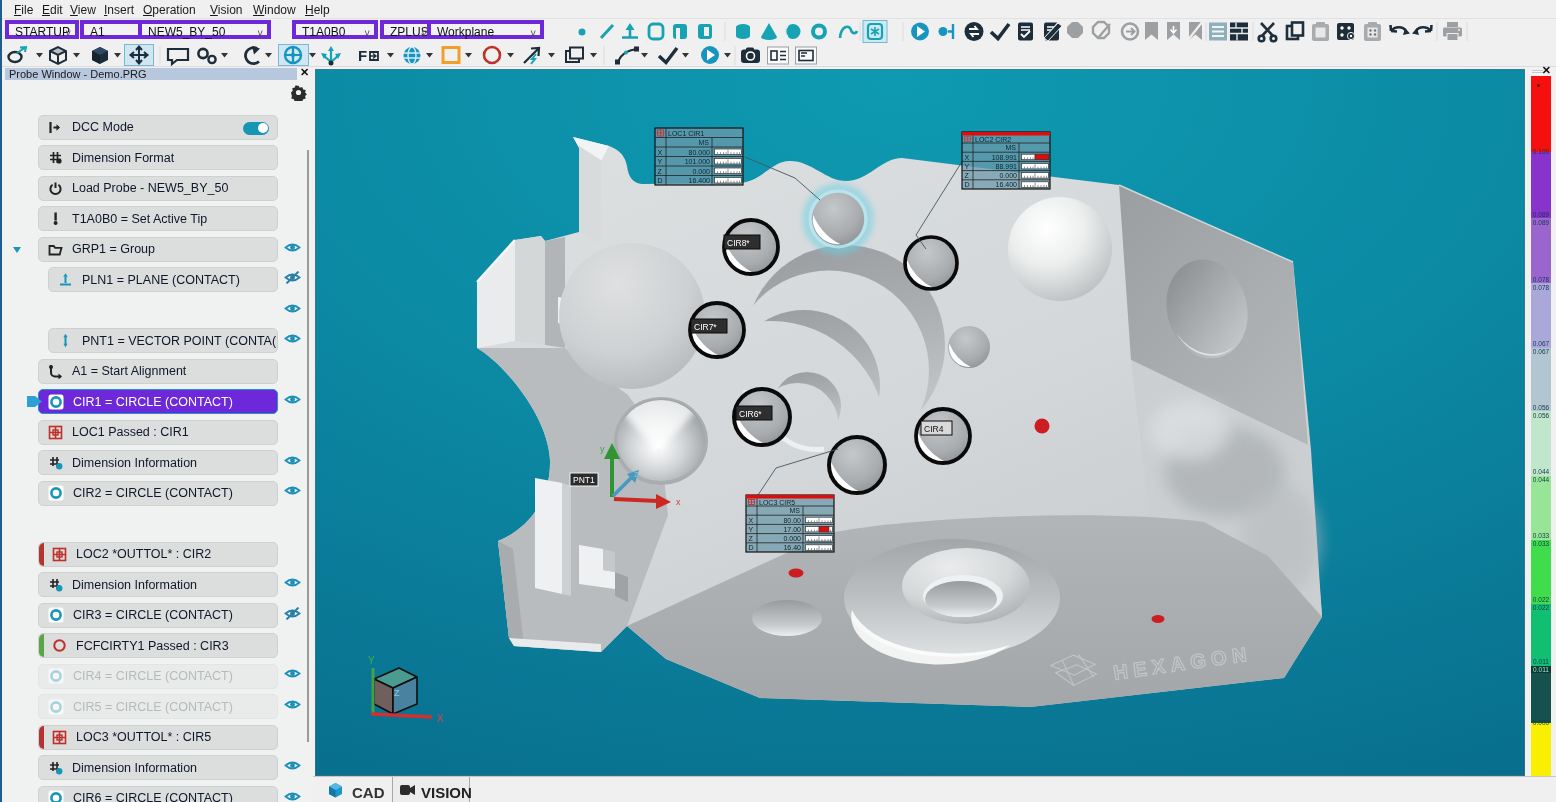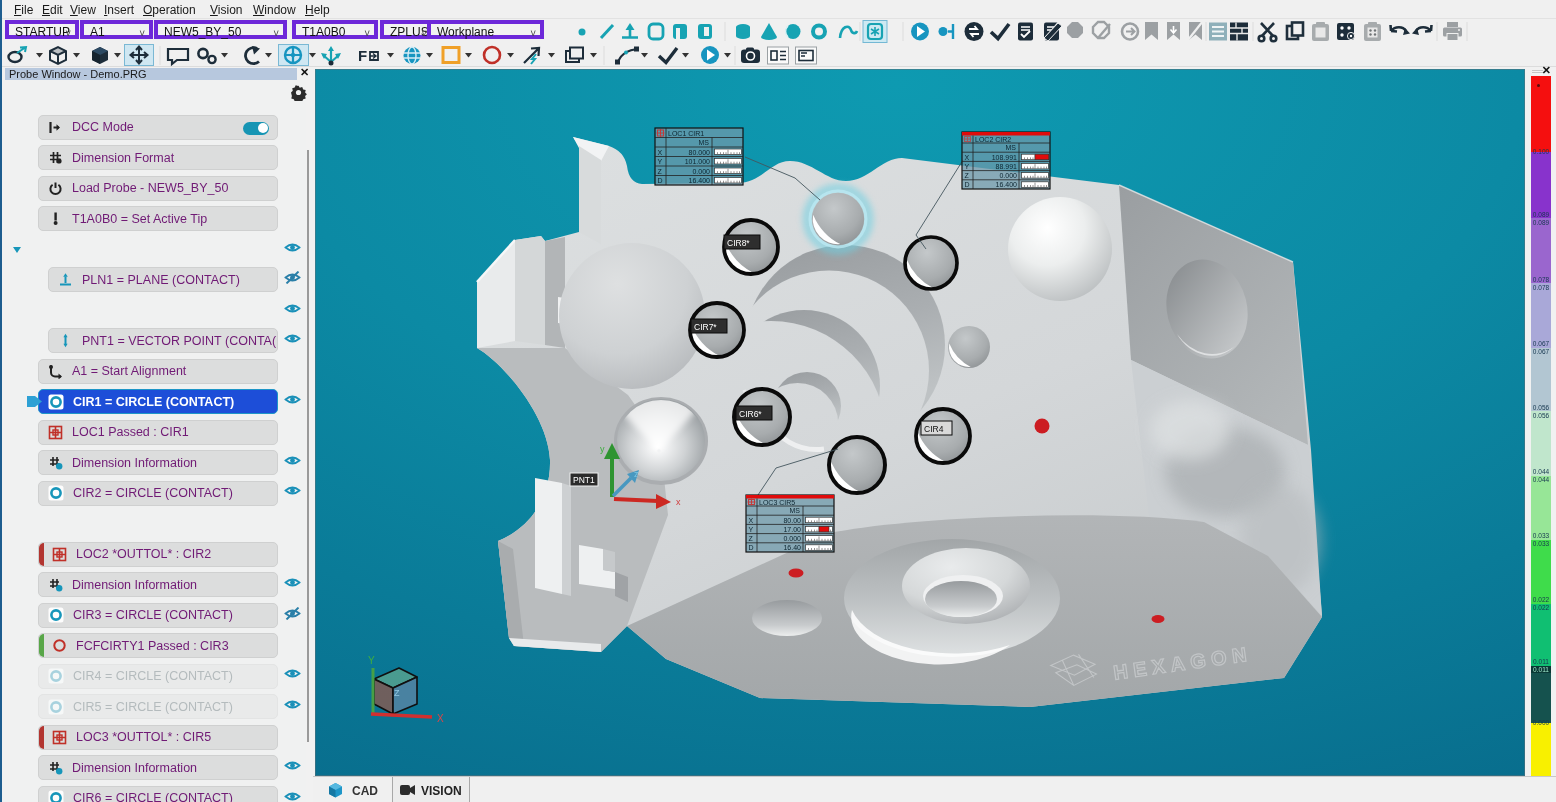--- a/index.html
+++ b/index.html
@@ -8,51 +8,51 @@
 #menubar span{position:absolute;top:3px}
 #menubar u{text-decoration:underline}
 #leftedge{position:absolute;left:0;top:0;width:2px;height:802px;background:#1d5d8f;z-index:50}
 #toolbar1{position:absolute;left:0;top:19px;width:1556px;height:25px;background:#f0f0f0}
 #toolbar2{position:absolute;left:0;top:44px;width:1556px;height:23px;background:#f0f0f0;border-bottom:1px solid #dcdcdc}
 .combo{position:absolute;top:1px;height:19px;background:#f2f2f2;border:4px solid #6d28d9;font-size:12px;color:#111;line-height:17px;padding-left:6px}
 .combo i{position:absolute;right:4px;top:1px;font-style:normal;color:#444;font-size:10px}
 #edittitle{position:absolute;left:5px;top:68px;width:292px;height:12px;background:#b7c8de;font-size:11px;color:#1a1a1a;line-height:12px;padding-left:4px}
 #closex{position:absolute;left:300px;top:66px;font-size:11px;font-weight:bold;color:#111}
 #panel{position:absolute;left:2px;top:80px;width:304px;height:722px;background:#f0f1f1}
-.row{position:absolute;left:36px;width:240px;height:25px;background:#dcdddd;border:1px solid #cfd0d0;border-radius:5px;display:flex;align-items:center;font-size:12.5px;color:#701a75;padding-left:9px}
+.row{position:absolute;left:36px;width:240px;height:25px;background:#dcdddd;border:1px solid #cfd0d0;border-radius:5px;display:flex;align-items:center;font-size:12.5px;color:#0f172a;padding-left:9px}
 .row svg{margin-right:9px;flex:none}
 .ind{left:46px;width:230px}
 .dim{background:#e9eaea;color:#b4bbbd;border-color:#e3e4e4}
-.sel{background:#1d4ed8;color:#fff;font-weight:bold;border-color:#1e96c8}
+.sel{background:#6d28d9;color:#fff;font-weight:normal;border-color:#1e96c8}
 .stripe{position:absolute;left:0;top:0;bottom:0;width:5px;border-radius:5px 0 0 5px}
 .eye{position:absolute;left:282px}
 #scrollbar{position:absolute;left:307px;top:150px;width:2px;height:592px;background:#9a9a9a}
 #viewport{position:absolute;left:315px;top:69px;width:1210px;height:707px}
 #colorbar{position:absolute;left:1531px;top:68px;width:20px;height:734px}
 #tabbar{position:absolute;left:313px;top:776px;width:1243px;height:26px;background:#f0f0f0;border-top:1px solid #c8c8c8}
-.tabtxt{position:absolute;top:7px;font-size:12px;font-weight:bold;color:#333}
+.tabtxt{position:absolute;top:7px;font-size:15px;font-weight:bold;color:#333}
 #viswrap{position:absolute;left:79px;top:0px;width:78px;height:26px;background:#ececec;border:1px solid #a8a8a8;border-top:none}
 .clab{position:absolute;left:0;width:20px;font-size:6.5px;color:#16374f;text-align:center;line-height:7px}
 </style></head>
 <body>
 <div id="page">
 <div id="menubar">
 <span style="left:14px"><u>F</u>ile</span>
       <span style="left:42px"><u>E</u>dit</span>
       <span style="left:70px"><u>V</u>iew</span>
       <span style="left:104px"><u>I</u>nsert</span>
       <span style="left:143px"><u>O</u>peration</span>
       <span style="left:210px"><u>V</u>ision</span>
       <span style="left:253px"><u>W</u>indow</span>
       <span style="left:305px"><u>H</u>elp</span>
 </div>
 <div id="toolbar1">
 <div class="combo" style="left:5px;width:74px">STARTUP<i>˅</i></div>
 <div class="combo" style="left:80px;width:73px">A1<i>˅</i></div>
-<div class="combo" style="left:154px;width:133px">NEW5_BY_50<i>˅</i></div>
+<div class="combo" style="left:138px;width:133px">NEW5_BY_50<i>˅</i></div>
 <div class="combo" style="left:292px;width:86px">T1A0B0<i>˅</i></div>
 <div class="combo" style="left:380px;width:55px">ZPLUS<i>˅</i></div>
 <div class="combo" style="left:427px;width:117px">Workplane<i>˅</i></div>
 <svg id="tb1icons" width="900" height="25" style="position:absolute;left:570px;top:0" viewBox="570 0 900 25">
 <g fill="#17a3b3" stroke="none">
 <circle cx="582" cy="13" r="3.5"></circle>
 <path d="M601,19 L613,6" stroke="#17a3b3" stroke-width="3" fill="none"></path>
 <path d="M622,18.5 h16 M630,18 V10" stroke="#17a3b3" stroke-width="2.6" fill="none"></path>
           <path d="M630,4 l-4.5,7 h9 z"></path>
 <rect x="649" y="5" width="14" height="15" rx="4" fill="none" stroke="#17a3b3" stroke-width="2.8"></rect>
@@ -238,20 +238,23 @@
           <circle cx="11" cy="11" r="2.6" fill="#222"></circle>
         </svg>Dimension Format</div>
 <div class="row" style="top:95.5px"><svg width="15" height="15" viewBox="0 0 15 15">
           <path d="M7.5 1.5v5.5" stroke="#222" stroke-width="2"></path>
           <path d="M4.6 3.8a5.1 5.1 0 1 0 5.8 0" stroke="#222" stroke-width="2" fill="none"></path>
         </svg>Load Probe - NEW5_BY_50</div>
 <div class="row" style="top:126px"><svg width="15" height="15" viewBox="0 0 15 15">
           <rect x="6.4" y="1.5" width="2.4" height="8" fill="#222"></rect>
           <circle cx="7.6" cy="12" r="2" fill="#222"></circle>
         </svg>T1A0B0 = Set Active Tip</div>
+<div class="row" style="top:156.5px"><svg width="15" height="15" viewBox="0 0 15 15">
+          <path d="M1.5 12.5V4h4.2l1.4 1.8h6.4l-1.8 6.7z" fill="none" stroke="#222" stroke-width="1.8"></path>
+        </svg>GRP1 = Group</div>
 <div class="row ind" style="top:187px"><svg width="15" height="15" viewBox="0 0 15 15">
           <path d="M2 12.5h11" stroke="#1796ba" stroke-width="2"></path>
           <path d="M7.5 11V4.5" stroke="#1796ba" stroke-width="2"></path>
           <path d="M7.5 1.2L5.2 4.8h4.6z" fill="#1796ba"></path>
         </svg>PLN1 = PLANE (CONTACT)</div>
 <div class="row ind" style="top:248px"><svg width="15" height="15" viewBox="0 0 15 15">
           <path d="M7.5 4v7" stroke="#1796ba" stroke-width="2"></path>
           <path d="M7.5 0.8L5.4 4.2h4.2z" fill="#1796ba"></path>
           <path d="M7.5 14.2L5.4 10.8h4.2z" fill="#1796ba"></path>
         </svg>PNT1 = VECTOR POINT (CONTA(</div>

